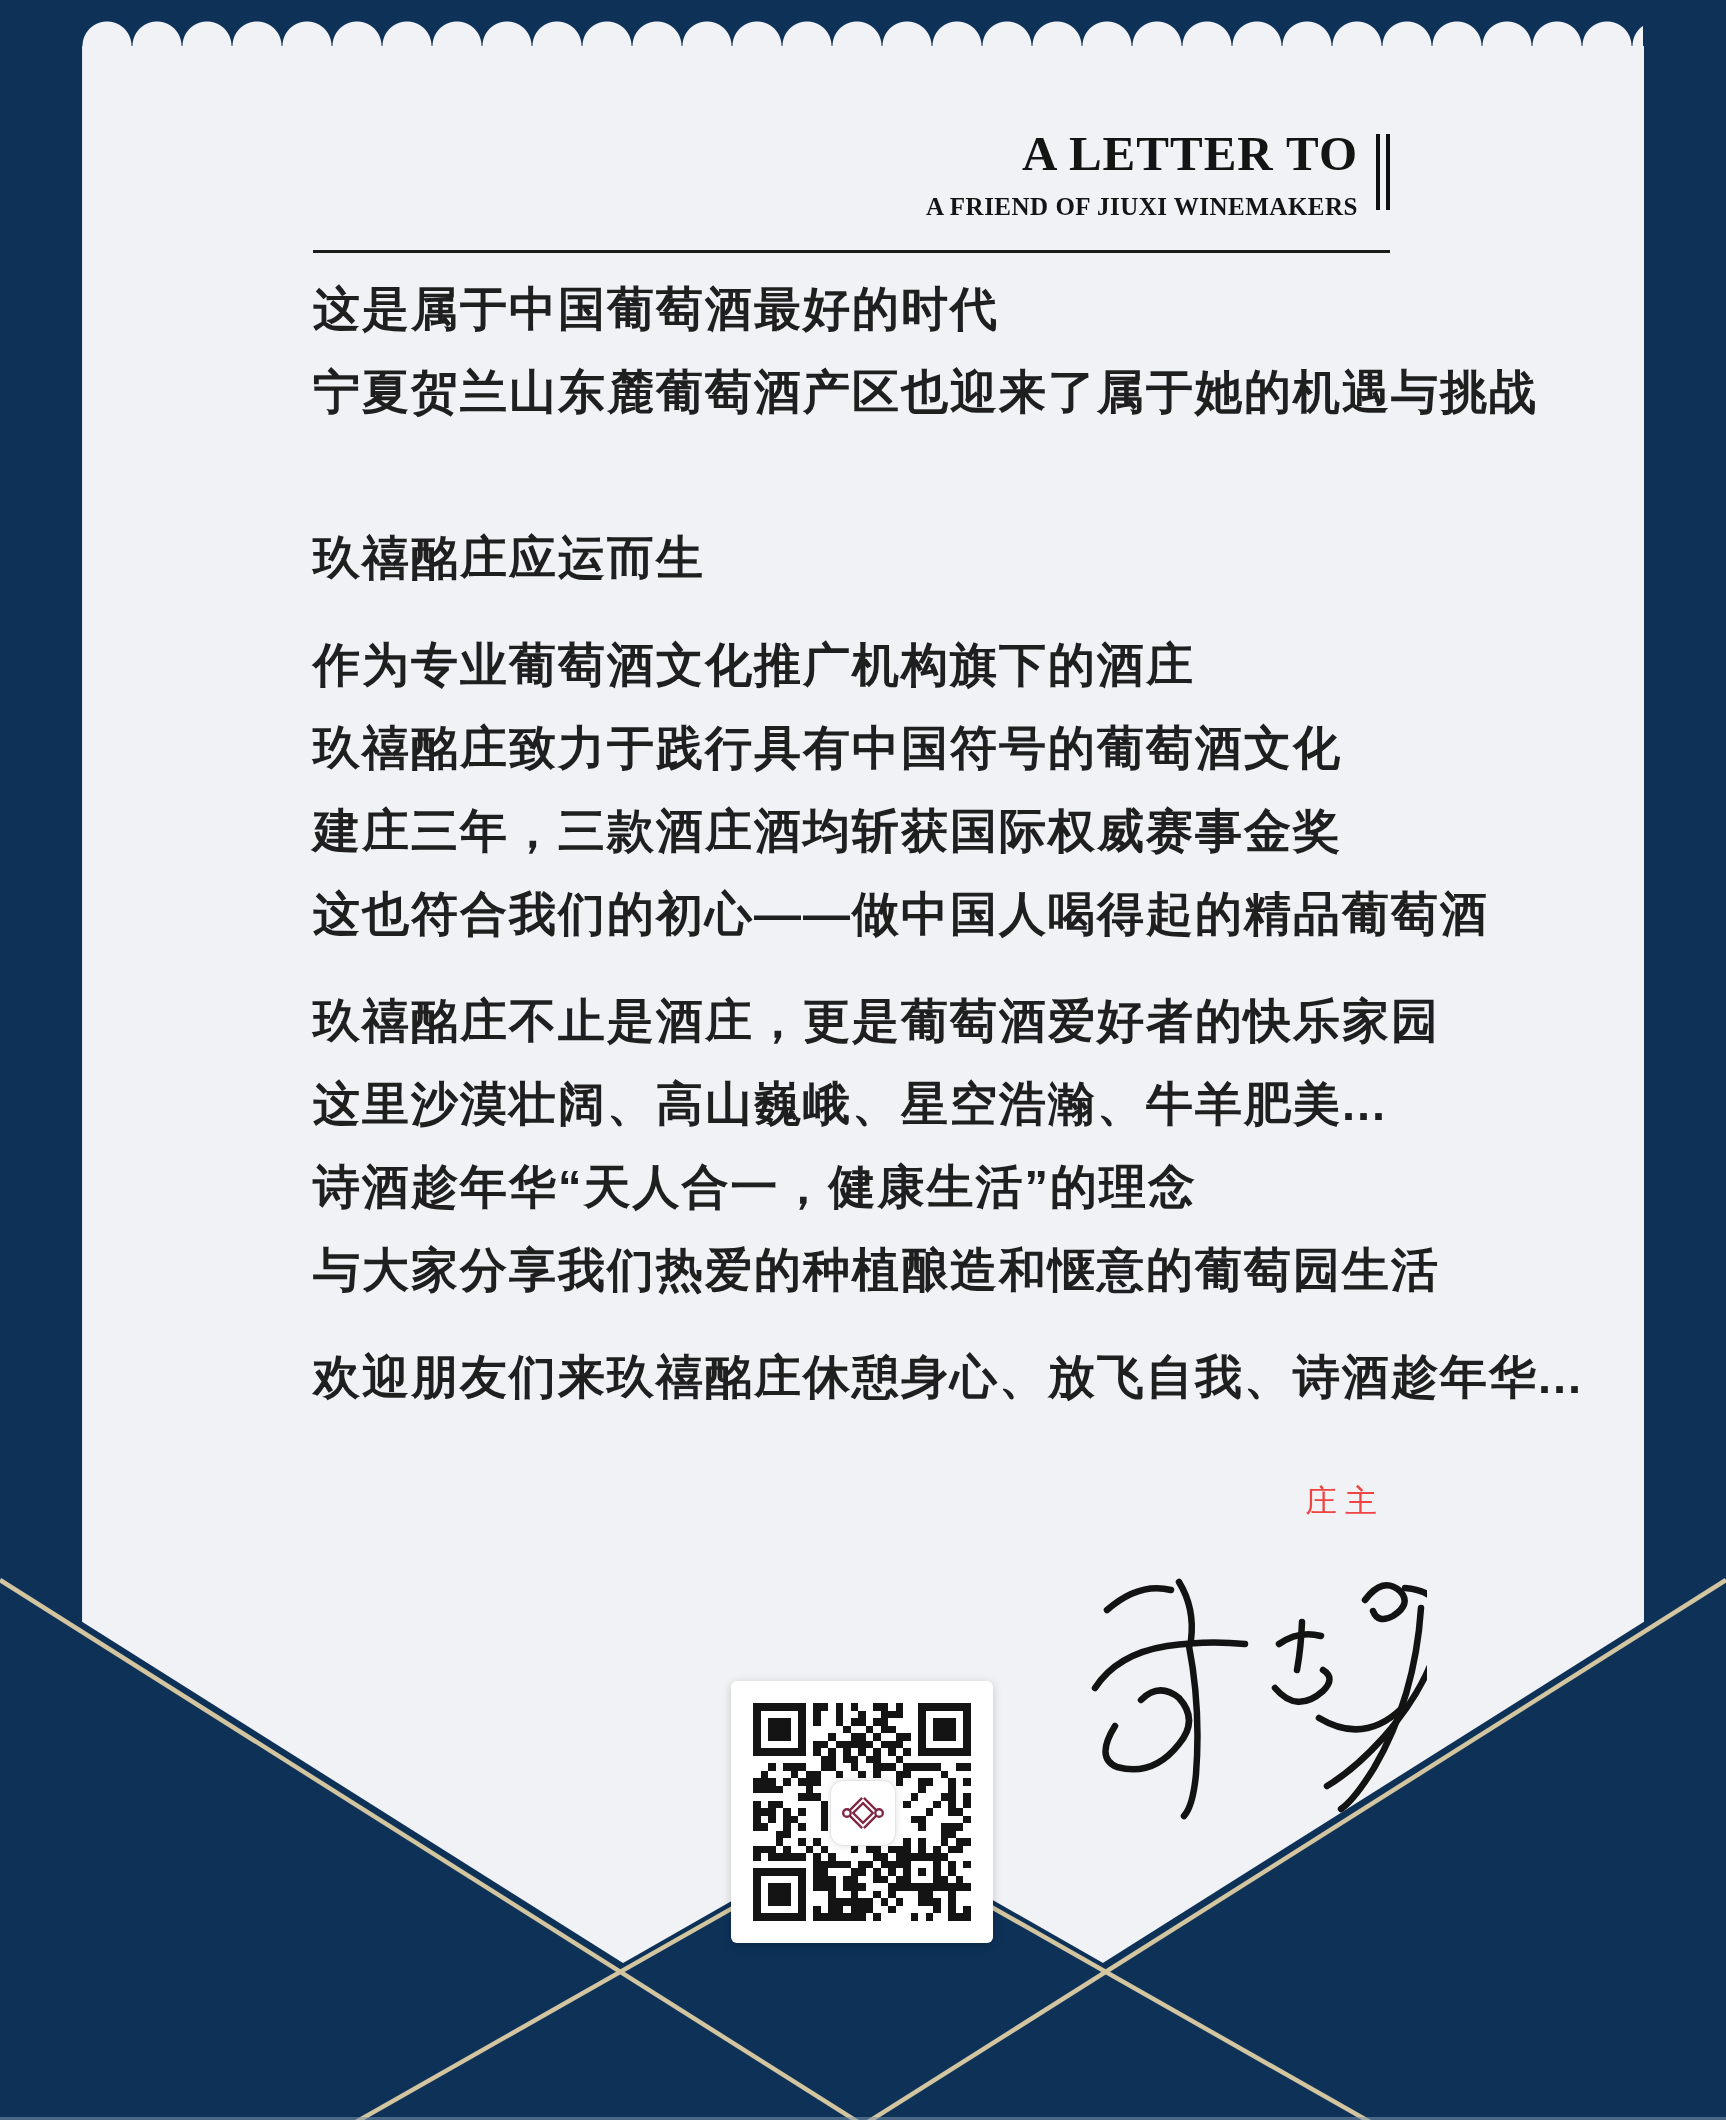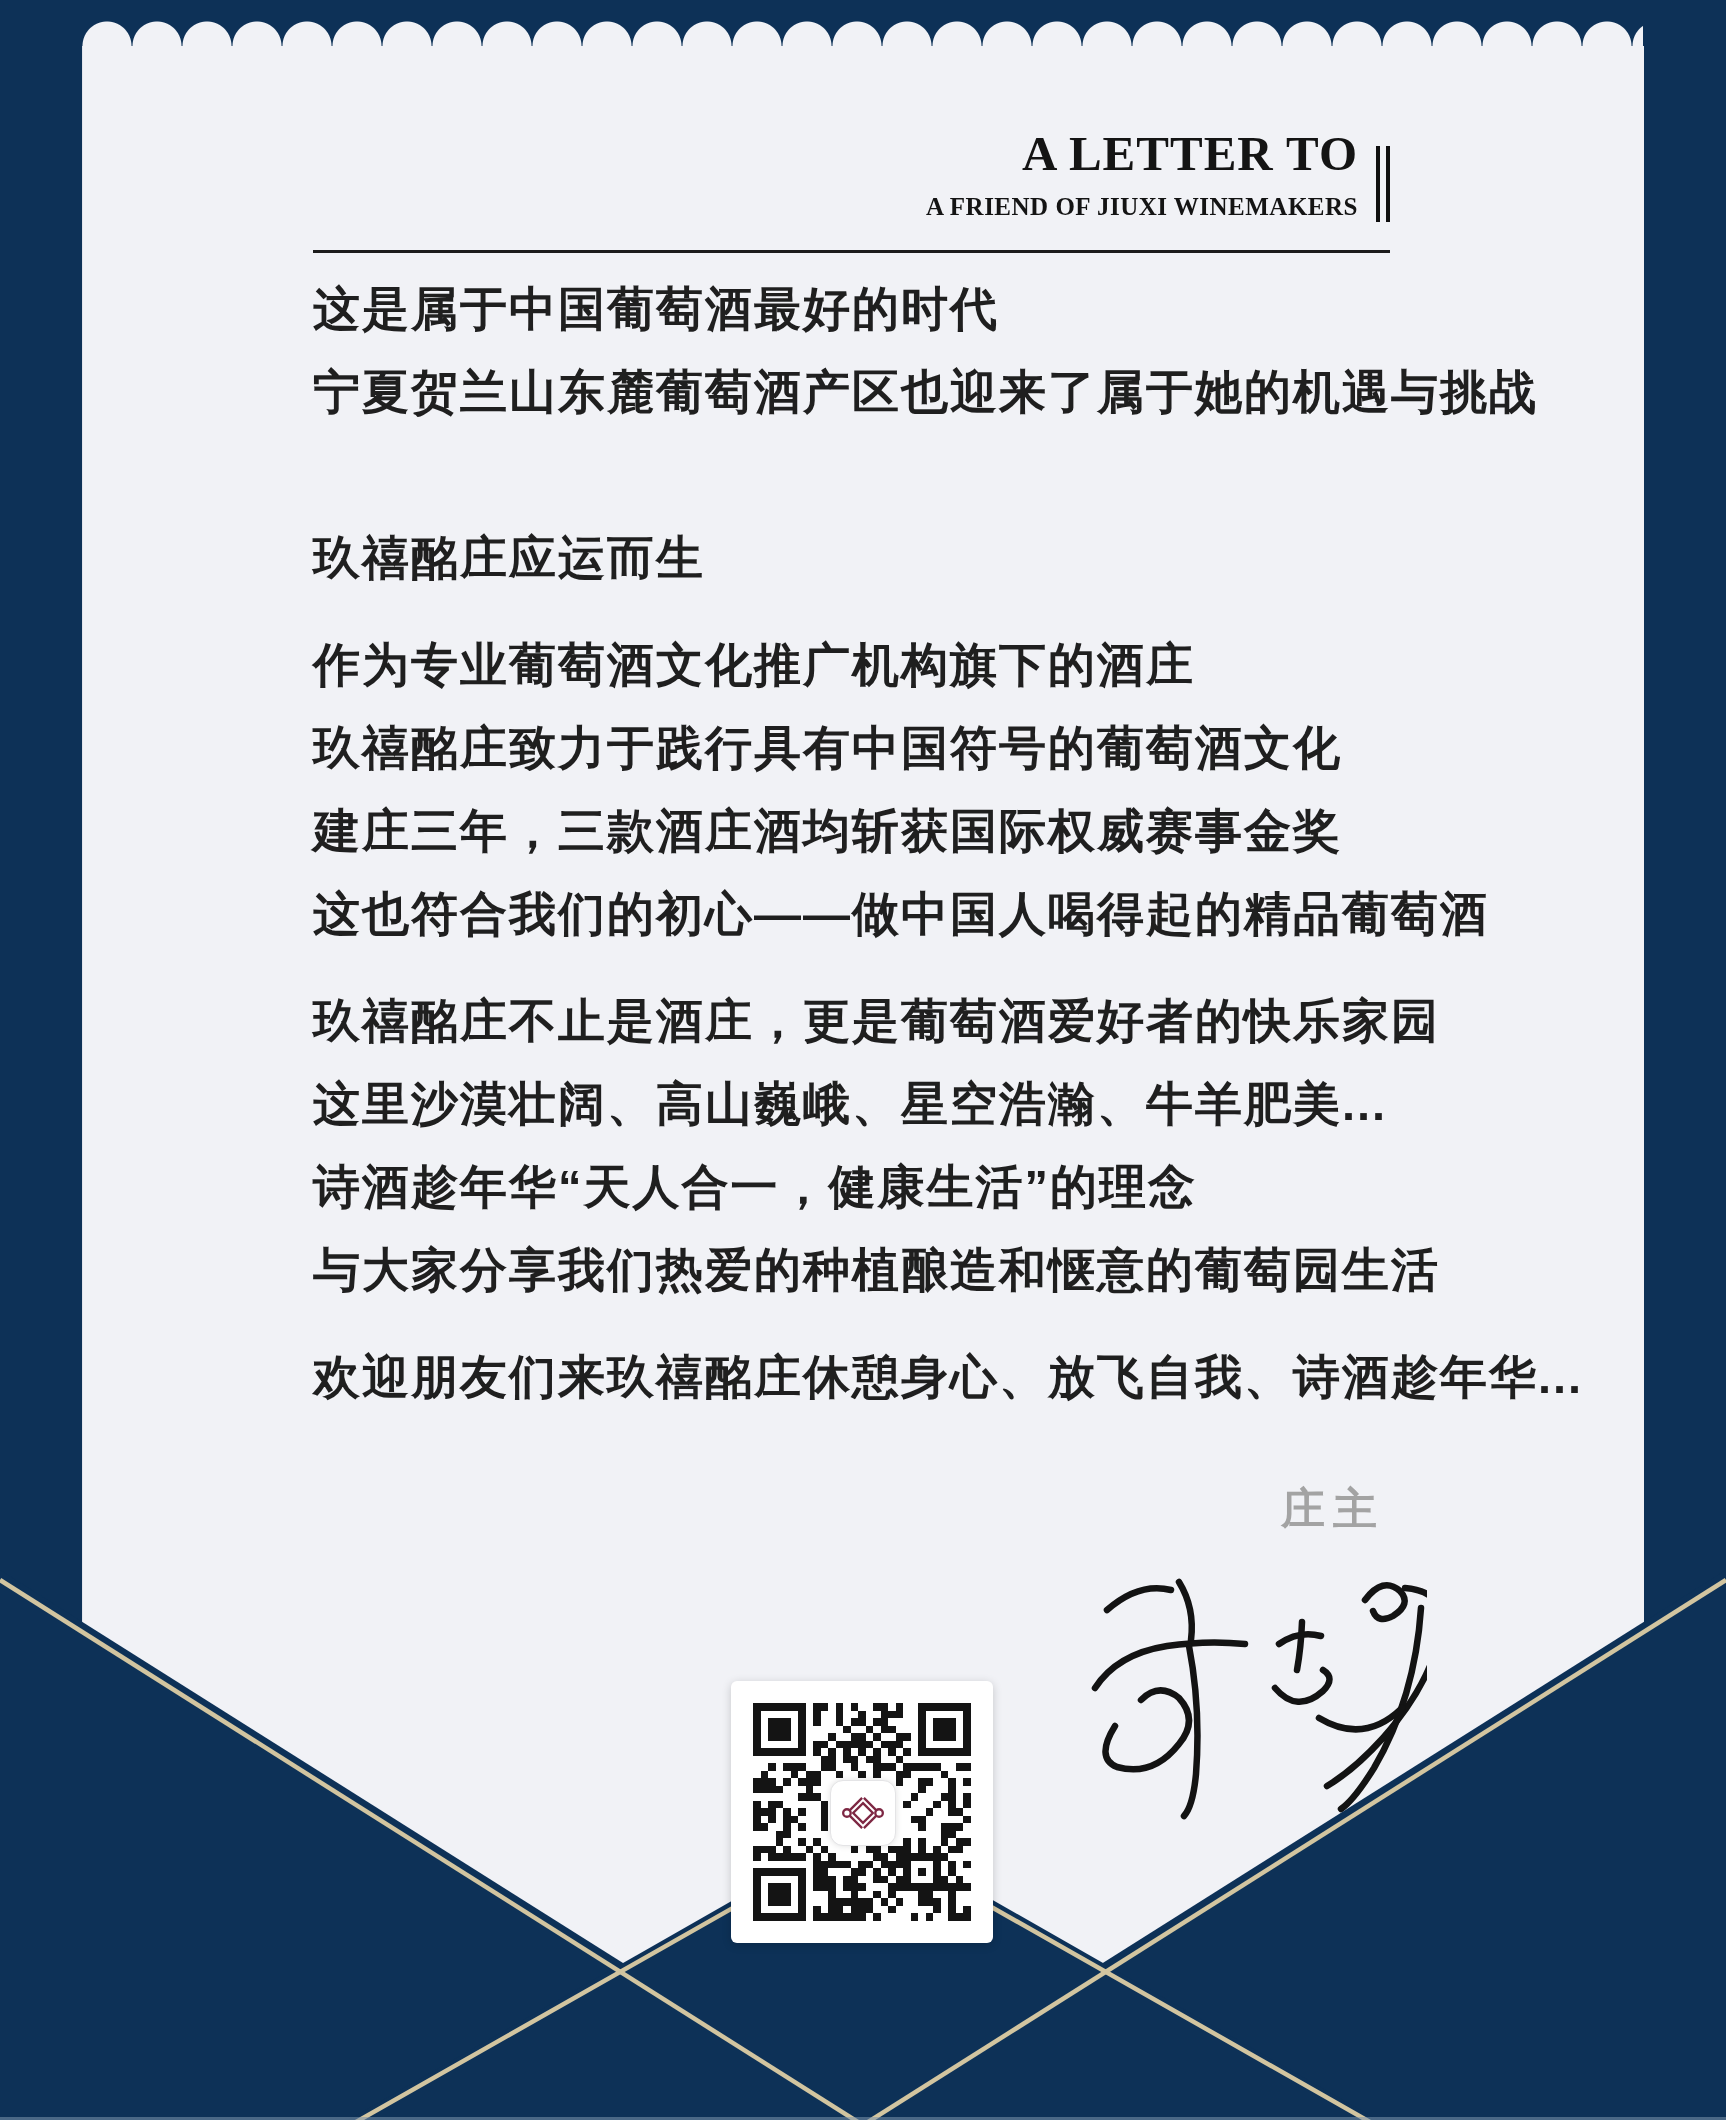--- a/index.html
+++ b/index.html
@@ -14,41 +14,41 @@
     background:#f1f2f6;border-left:1px solid #e2e5eb;
   }
   .scallops{
     position:absolute;left:82px;top:21px;width:1561px;height:25px;
     background-image:radial-gradient(circle 25px at 25px 25px,#f1f2f6 24px,rgba(0,0,0,0) 25px);
     background-size:50px 25px;background-repeat:repeat-x;
   }
   
   .hdr{
     position:absolute;left:313px;top:128px;width:1077px;
-    display:flex;justify-content:flex-end;align-items:flex-end;gap:18px;
+    display:flex;justify-content:flex-end;align-items:flex-start;gap:18px;
   }
   .hdr-text{display:flex;flex-direction:column;align-items:flex-end;}
   .hdr-title{
     font-family:"Liberation Serif","DejaVu Serif",serif;font-weight:700;
     font-size:49px;line-height:52px;color:#141414;letter-spacing:1px;white-space:nowrap;
   }
   .hdr-sub{
     font-family:"Liberation Serif","DejaVu Serif",serif;font-weight:700;
     font-size:25px;line-height:30px;color:#141414;letter-spacing:.5px;white-space:nowrap;margin-top:12px;
   }
   .hdr-bars{display:flex;gap:6px;margin-top:6px;}
   .hdr-bars span{display:block;width:4px;height:76px;background:#101010;}
   .hdr-rule{position:absolute;left:313px;top:250px;width:1077px;height:3px;background:#1c1c1c;}
   
   .body-text{position:absolute;left:313px;top:267px;color:#1f1f1f;}
   .body-text p{margin:0 0 24px 0;font-size:47px;line-height:83px;font-weight:700;letter-spacing:2px;white-space:nowrap;}
   
   .owner{
-    position:absolute;top:1480px;right:341px;font-size:44px;font-weight:700;
-    letter-spacing:8px;color:#a3a3a3;white-space:nowrap;
+    position:absolute;top:1480px;right:341px;font-size:32px;font-weight:400;
+    letter-spacing:8px;color:#ef4444;white-space:nowrap;
   }
   .sig{position:absolute;left:1082px;top:1548px;width:344px;height:272px;}
   
   .qr-card{
     position:absolute;left:731px;top:1681px;width:262px;height:262px;
     background:#ffffff;border-radius:6px;box-shadow:0 2px 10px rgba(0,0,0,.18);
   }
   .qr-card svg.qr{position:absolute;left:22px;top:22px;width:218px;height:218px;}
   .qr-badge{
     position:absolute;left:99px;top:99px;width:64px;height:64px;background:#ffffff;

